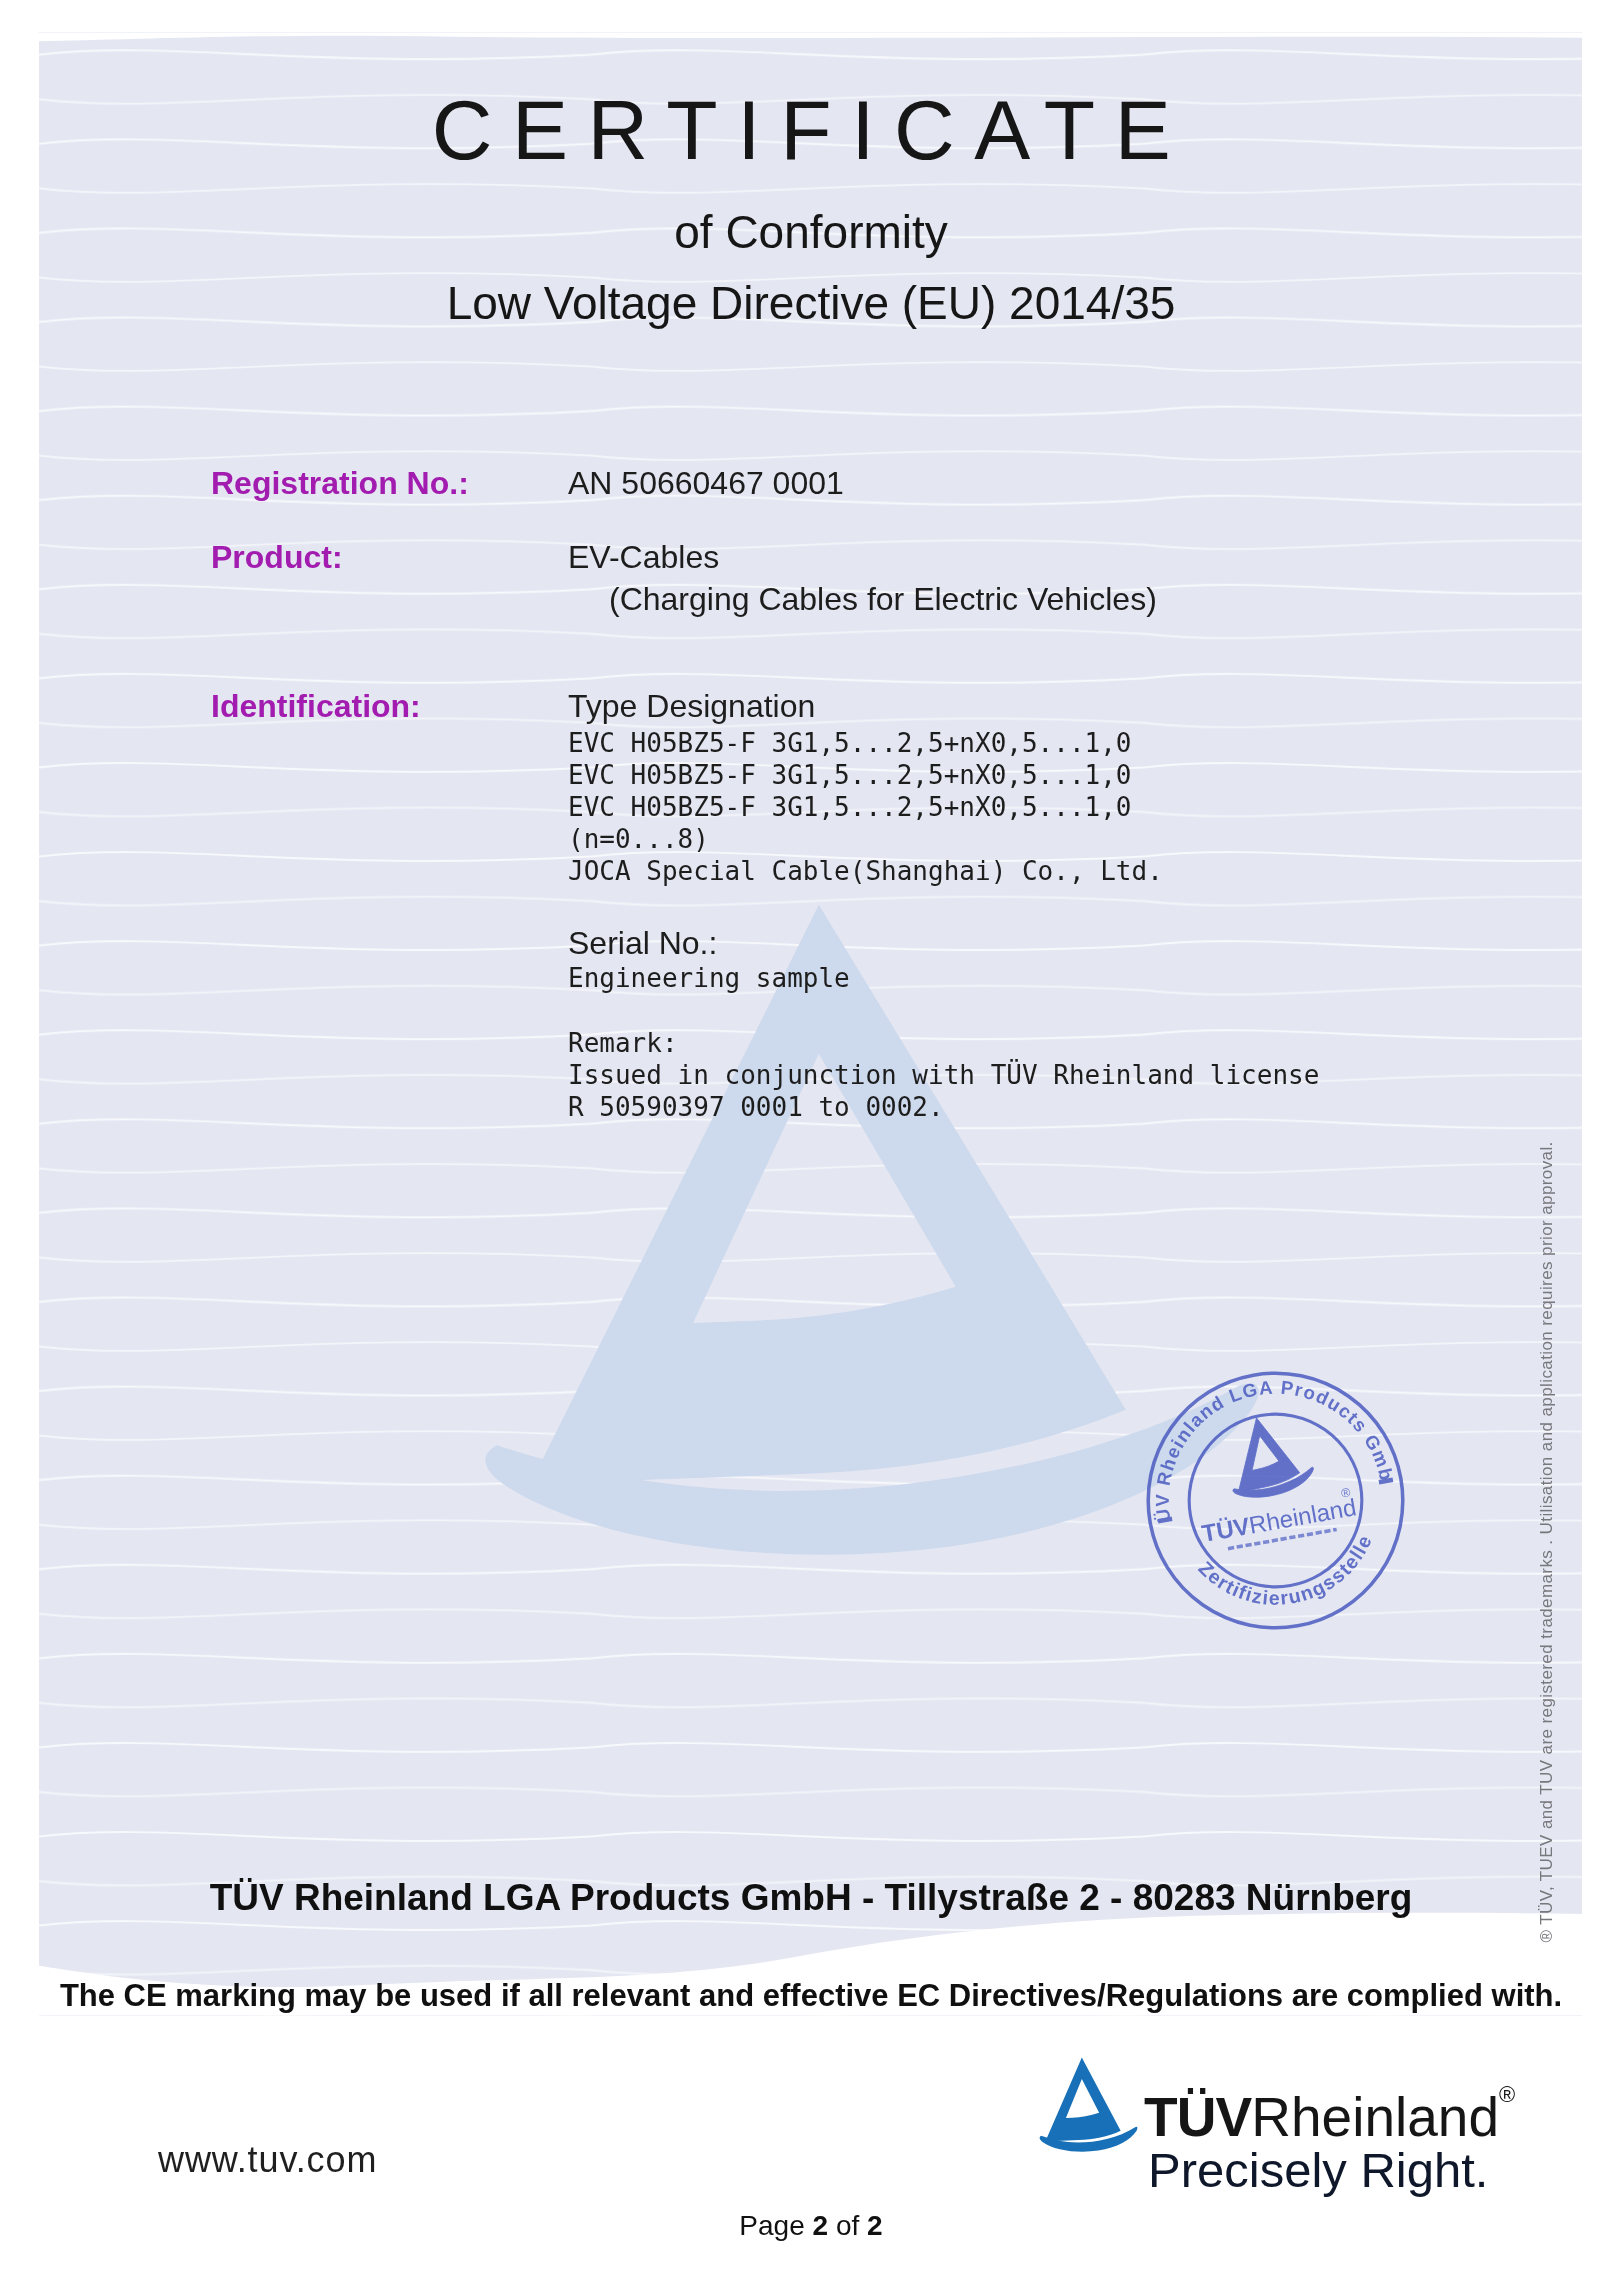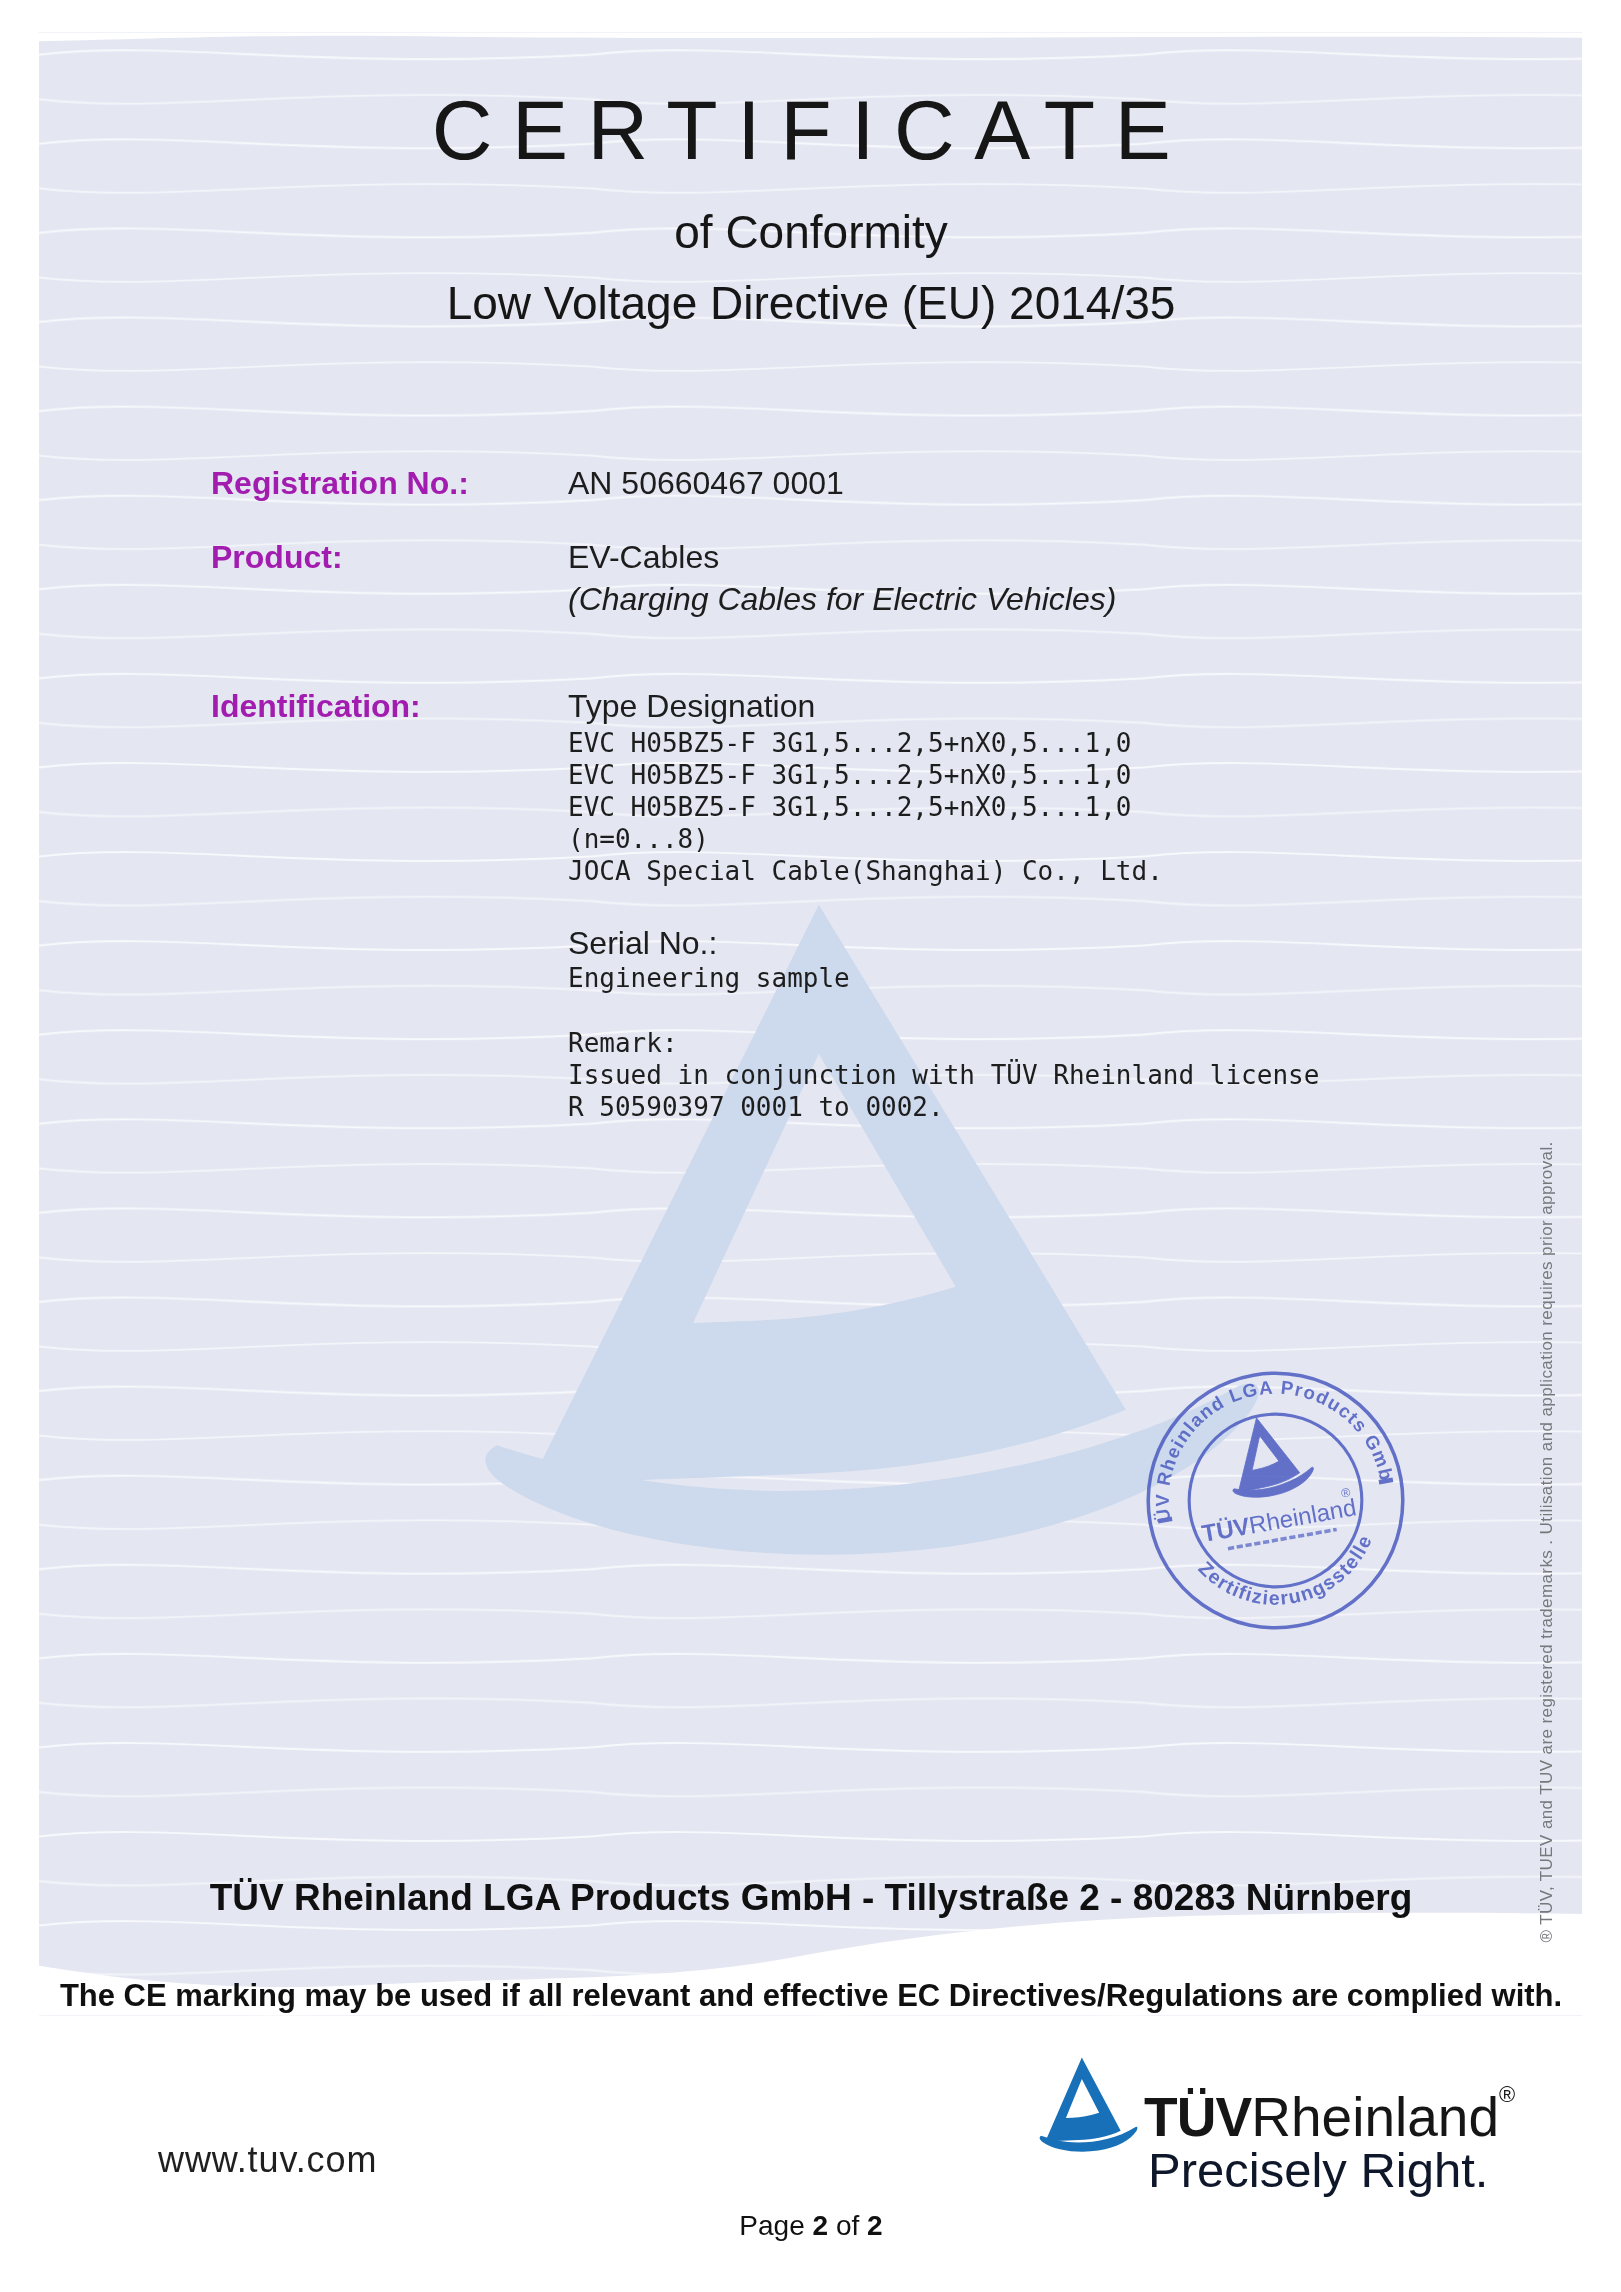--- a/index.html
+++ b/index.html
@@ -11,21 +11,21 @@
   .panel svg{position:absolute;left:0;top:0;}
   
   .title{position:absolute;left:0;top:82px;width:1622px;text-align:center;
     font-size:84px;letter-spacing:19.6px;color:#161616;font-weight:400;white-space:nowrap;}
   .subtitle{position:absolute;left:0;width:1622px;text-align:center;font-size:46px;color:#161616;}
   .sub1{top:205px;}
   .sub2{top:276px;}
   
   .flabel{position:absolute;left:211px;font-size:32px;font-weight:700;color:#a21caf;white-space:nowrap;}
   .fvalue{position:absolute;left:568px;font-size:32px;color:#1d1d1d;white-space:nowrap;}
-  .fvalue.italic{font-style:italic;}
+  .fvalue.italic{margin-left:41px;}
   .mono{position:absolute;left:568px;font-family:"DejaVu Sans Mono", monospace;
     font-size:26px;line-height:32px;color:#1d1d1d;white-space:pre;}
   
   .sidenote{position:absolute;left:1150px;top:1536px;width:793px;
     transform:rotate(-90deg);font-size:17px;color:#77787c;letter-spacing:0.4px;white-space:nowrap;}
   
   .company-line{position:absolute;left:0;top:1877px;width:1622px;text-align:center;
     font-size:37px;font-weight:700;color:#101010;white-space:nowrap;}
   .ce-line{position:absolute;left:0;top:1978px;width:1622px;text-align:center;
     font-size:31px;font-weight:700;color:#101010;white-space:nowrap;}

